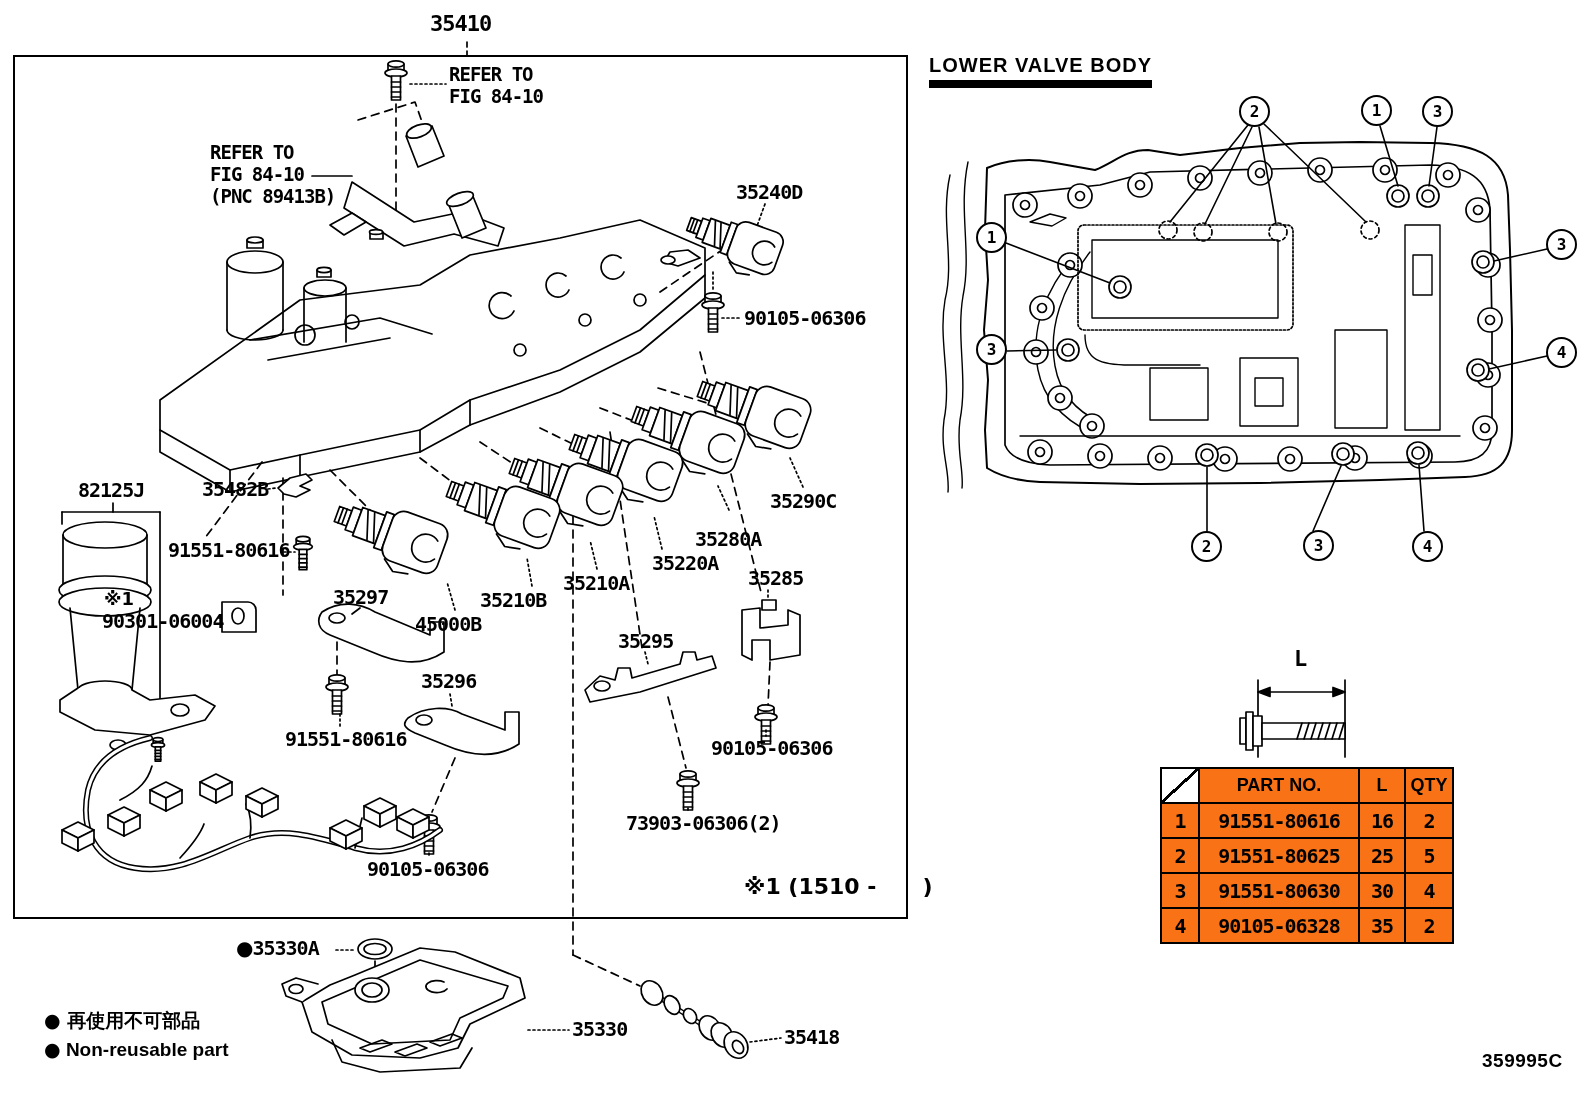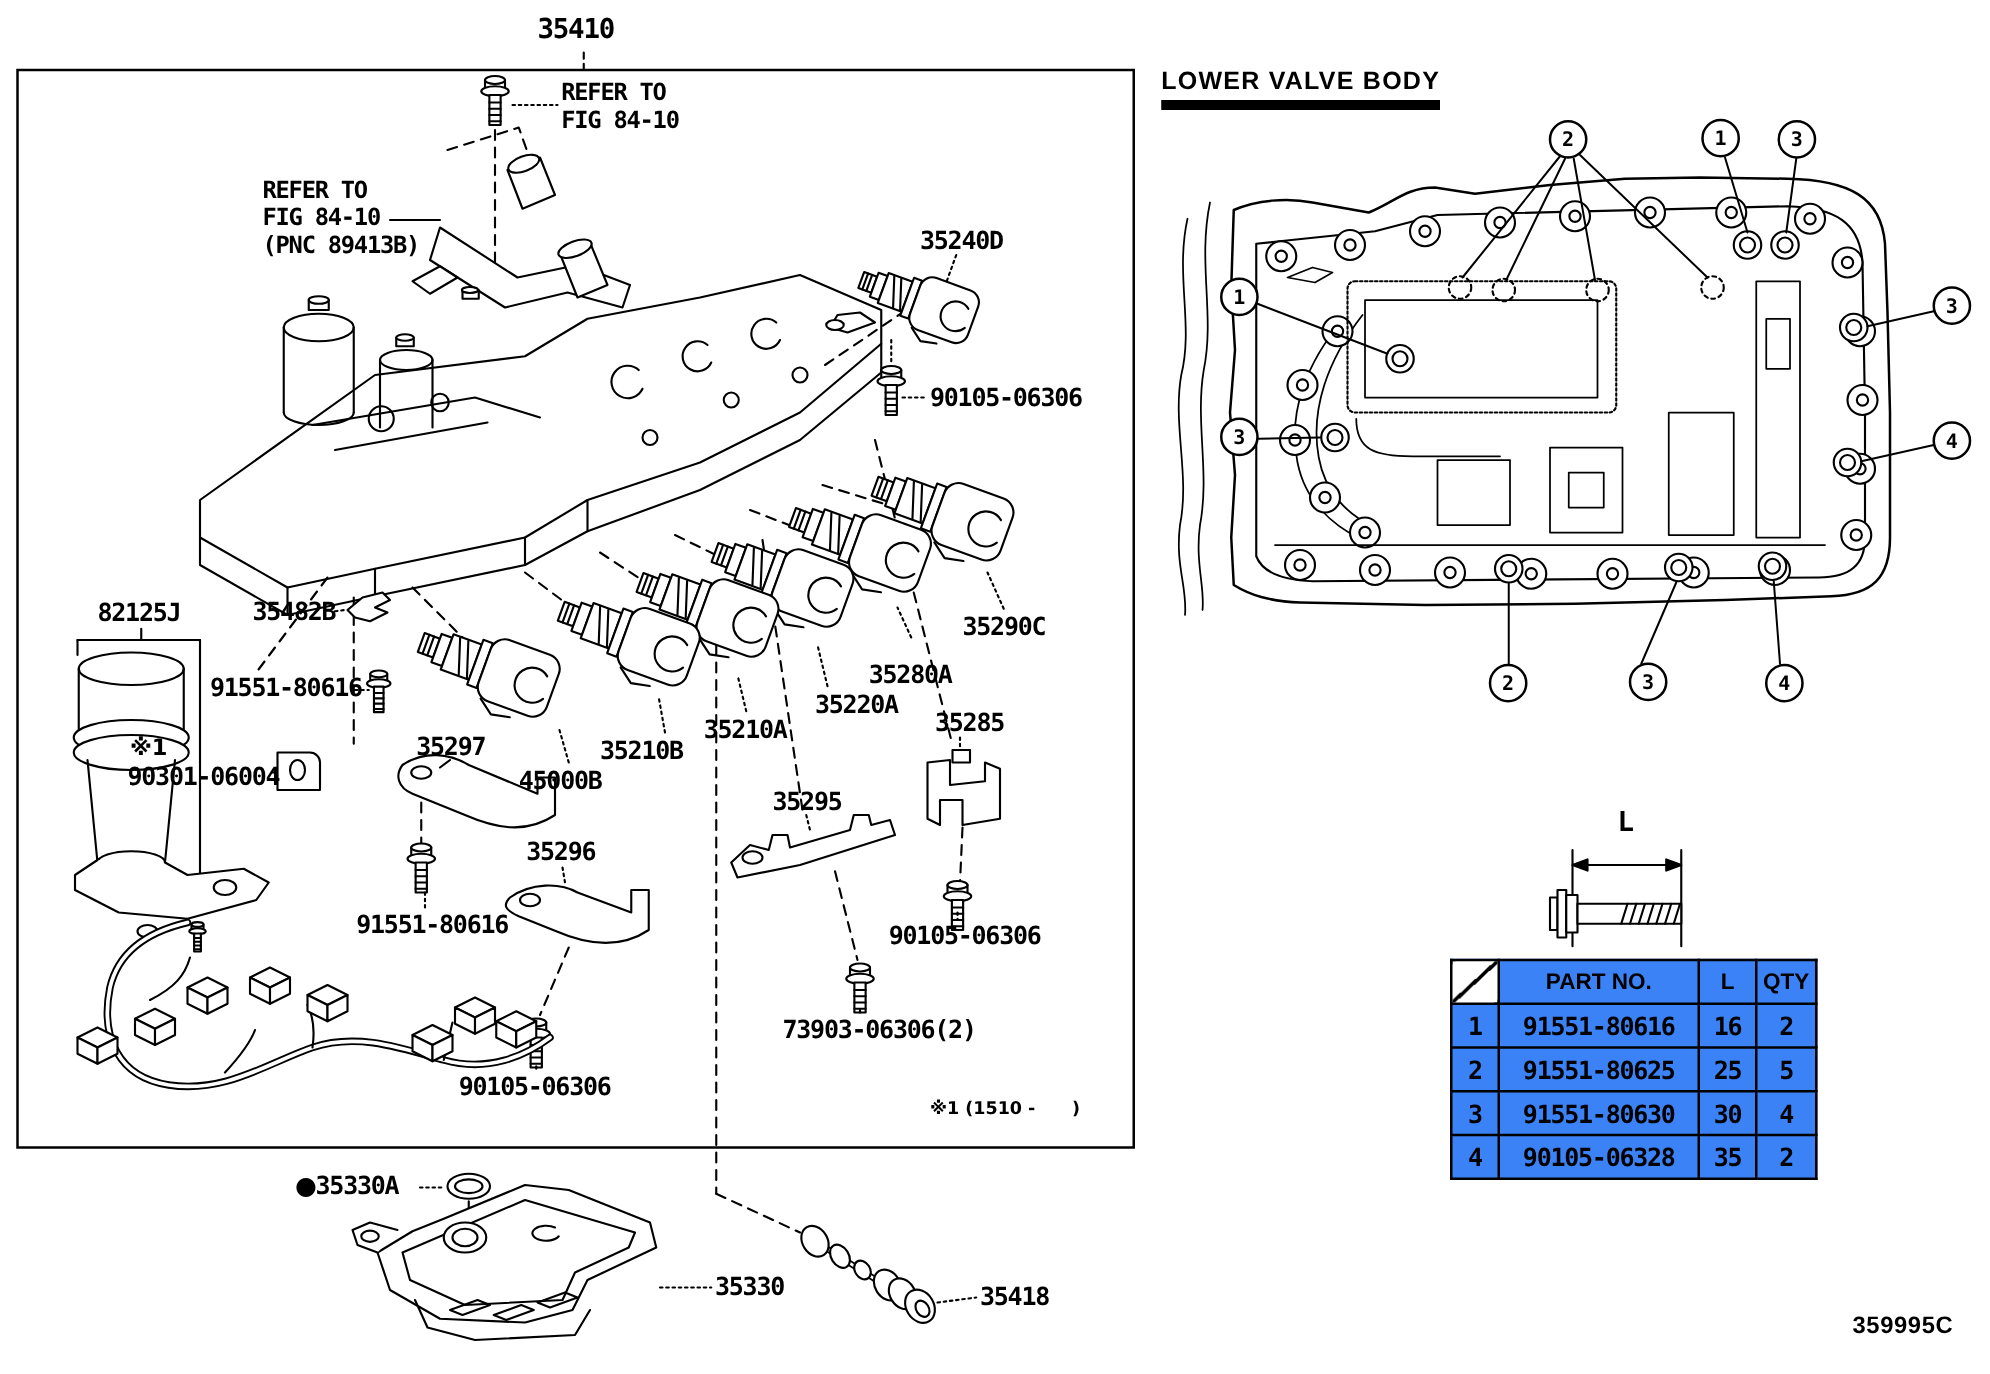--- a/index.html
+++ b/index.html
@@ -14,21 +14,21 @@
   .lbl.small{font-size:19px;}
   .lbl.title{font-size:22px;}
   .lbl.jp{font-family:"DejaVu Sans", sans-serif;letter-spacing:0;}
   .callout{position:absolute;width:27px;height:27px;border:2.5px solid #000;border-radius:50%;
            background:#fff;display:flex;align-items:center;justify-content:center;
            font:bold 16px "DejaVu Sans Mono", monospace;z-index:3;}
   .rp-title{position:absolute;font:bold 20px "Liberation Sans", sans-serif;letter-spacing:1px;
             border-bottom:8px solid #000000;padding-bottom:3px;}
   .doc-code{position:absolute;font:bold 19px "Liberation Sans", sans-serif;letter-spacing:0.5px;}
   table.parts{position:absolute;left:1160px;top:767px;width:292px;border-collapse:collapse;
-              table-layout:fixed;background:#3b82f6;z-index:2;}
+              table-layout:fixed;background:#f97316;z-index:2;}
   table.parts td,table.parts th{border:2px solid #000;padding:0;text-align:center;height:33px;
               font:bold 20px "DejaVu Sans Mono", monospace;letter-spacing:-1px;}
   table.parts th{font:bold 18px "Liberation Sans", sans-serif;letter-spacing:0;}
   td.diag{background:linear-gradient(to bottom right,#fff 47%,#000 47%,#000 53%,#fff 53%);}
   .notes{position:absolute;left:44px;top:1008px;}
   .note-line{font:bold 19px "Liberation Sans", sans-serif;margin-bottom:4px;white-space:pre;}
   .note-line .b{font-family:"DejaVu Sans", sans-serif;}
   .note-line.jp{font-family:"DejaVu Sans", sans-serif;}
   .bullet-row{position:absolute;left:236px;top:936px;font:bold 20px "DejaVu Sans Mono", monospace;
               letter-spacing:-1px;white-space:pre;}
@@ -447,26 +447,30 @@
   <div class="lbl" style="left:652px;top:552px">35220A</div>
   <div class="lbl" style="left:695px;top:528px">35280A</div>
   <div class="lbl" style="left:770px;top:490px">35290C</div>
   <div class="lbl" style="left:748px;top:567px">35285</div>
   <div class="lbl" style="left:618px;top:630px">35295</div>
   <div class="lbl" style="left:421px;top:670px">35296</div>
   <div class="lbl" style="left:285px;top:728px">91551-80616</div>
   <div class="lbl" style="left:711px;top:737px">90105-06306</div>
   <div class="lbl" style="left:626px;top:812px">73903-06306(2)</div>
   <div class="lbl" style="left:367px;top:858px">90105-06306</div>
-  <div class="lbl jp" style="left:744px;top:876px;font-size:14px">※1 (1510 -      )</div>
+  <div class="lbl jp" style="left:744px;top:876px;font-size:22px">※1 (1510 -      )</div>
 
   <div class="bullet-row"><span class="b">●</span><span>35330A</span></div>
   <div class="lbl" style="left:572px;top:1018px">35330</div>
   <div class="lbl" style="left:784px;top:1026px">35418</div>
 
+  <div class="notes">
+    <div class="note-line jp"><span class="b">●</span><span> </span><span>再使用不可部品</span></div>
+    <div class="note-line"><span class="b">●</span><span> </span><span>Non-reusable part</span></div>
+  </div>
 
   <div class="rp-title" style="left:929px;top:54px">LOWER VALVE BODY</div>
 
   <div class="callout" style="left:1239px;top:96px">2</div>
   <div class="callout" style="left:1361px;top:95px">1</div>
   <div class="callout" style="left:1422px;top:96px">3</div>
   <div class="callout" style="left:976px;top:222px">1</div>
   <div class="callout" style="left:976px;top:334px">3</div>
   <div class="callout" style="left:1546px;top:229px">3</div>
   <div class="callout" style="left:1546px;top:337px">4</div>

